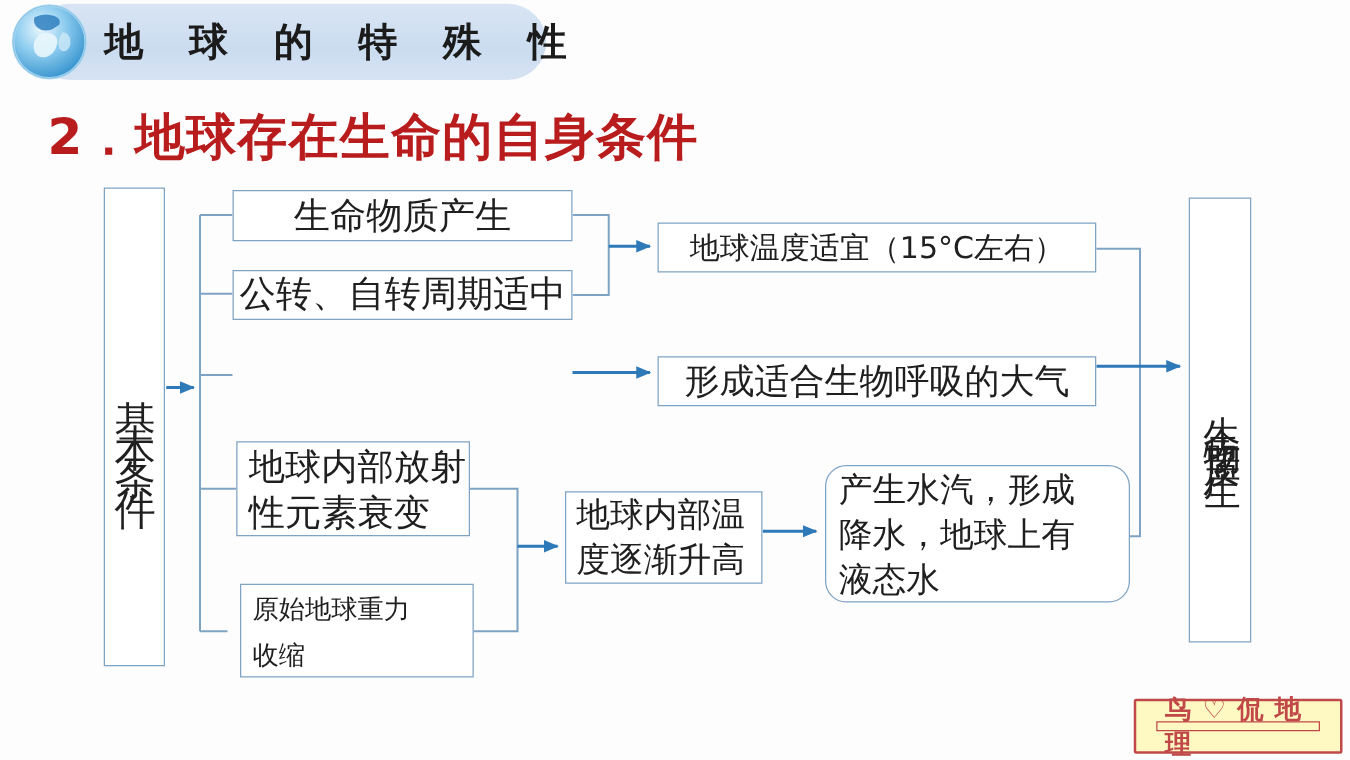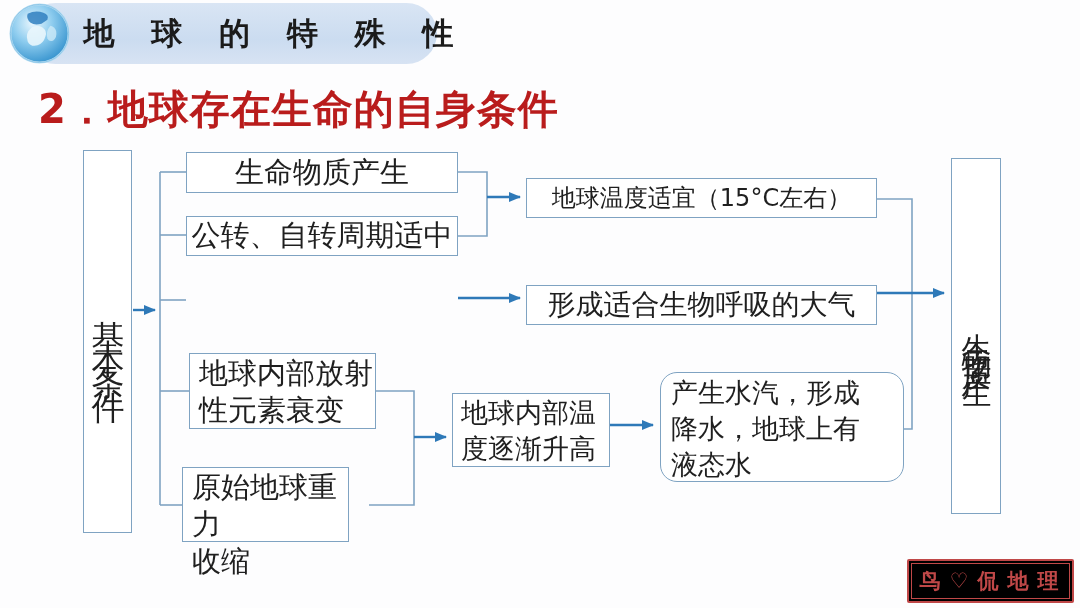--- a/index.html
+++ b/index.html
@@ -46,33 +46,33 @@
   .vtext{
     writing-mode:vertical-rl;
     text-orientation:upright;
     display:flex;align-items:center;justify-content:center;
   }
   .node-basic{left:83px;top:150px;width:49px;height:383px;font-size:33px;font-weight:500;letter-spacing:24px;}
   .node-sun{left:186px;top:152px;width:272px;height:41px;font-size:29px;}
   .node-orbit{left:186px;top:216px;width:272px;height:40px;font-size:29px;}
   .node-volume{left:186px;top:280px;width:272px;height:43px;font-size:29px;}
   .node-radio{left:189px;top:353px;width:187px;height:76px;font-size:29px;line-height:37px;padding:1px 0 0 9px;}
-  .node-gravity{left:182px;top:467px;width:167px;height:75px;font-size:29px;line-height:37px;padding:1px 0 0 9px;}
+  .node-gravity{left:192px;top:467px;width:187px;height:75px;font-size:21px;line-height:37px;padding:1px 0 0 9px;}
   .node-temp{left:526px;top:178px;width:351px;height:40px;font-size:24px;}
   .node-atmo{left:526px;top:273px;width:351px;height:40px;font-size:28px;margin-top:12px;}
   .node-internal{left:452px;top:393px;width:158px;height:74px;font-size:27px;line-height:36px;padding:1px 0 12px 8px;}
   .node-water{left:660px;top:372px;width:244px;height:110px;font-size:27px;line-height:36px;padding:2px 0 16px 10px;border-radius:17px;}
   .node-life{left:951px;top:158px;width:50px;height:356px;font-size:30px;font-weight:500;letter-spacing:9px;}
   
   .connectors{position:absolute;left:0;top:0;pointer-events:none;}
   
   .stamp{
     position:absolute;left:907px;top:559px;width:167px;height:44px;
     border:2px solid #c04848;border-radius:2px;
-    padding:2px;box-sizing:border-box;background:#000000;
+    padding:16px;box-sizing:border-box;background:#fef9c3;
   }
   .stamp-inner{
     width:100%;height:100%;box-sizing:border-box;
     border:1.5px solid #c04848;
     display:flex;align-items:center;justify-content:center;
     font-size:21px;font-weight:bold;color:#c04848;letter-spacing:9px;
     padding-left:6px;
   }
 </style>
 </head>

